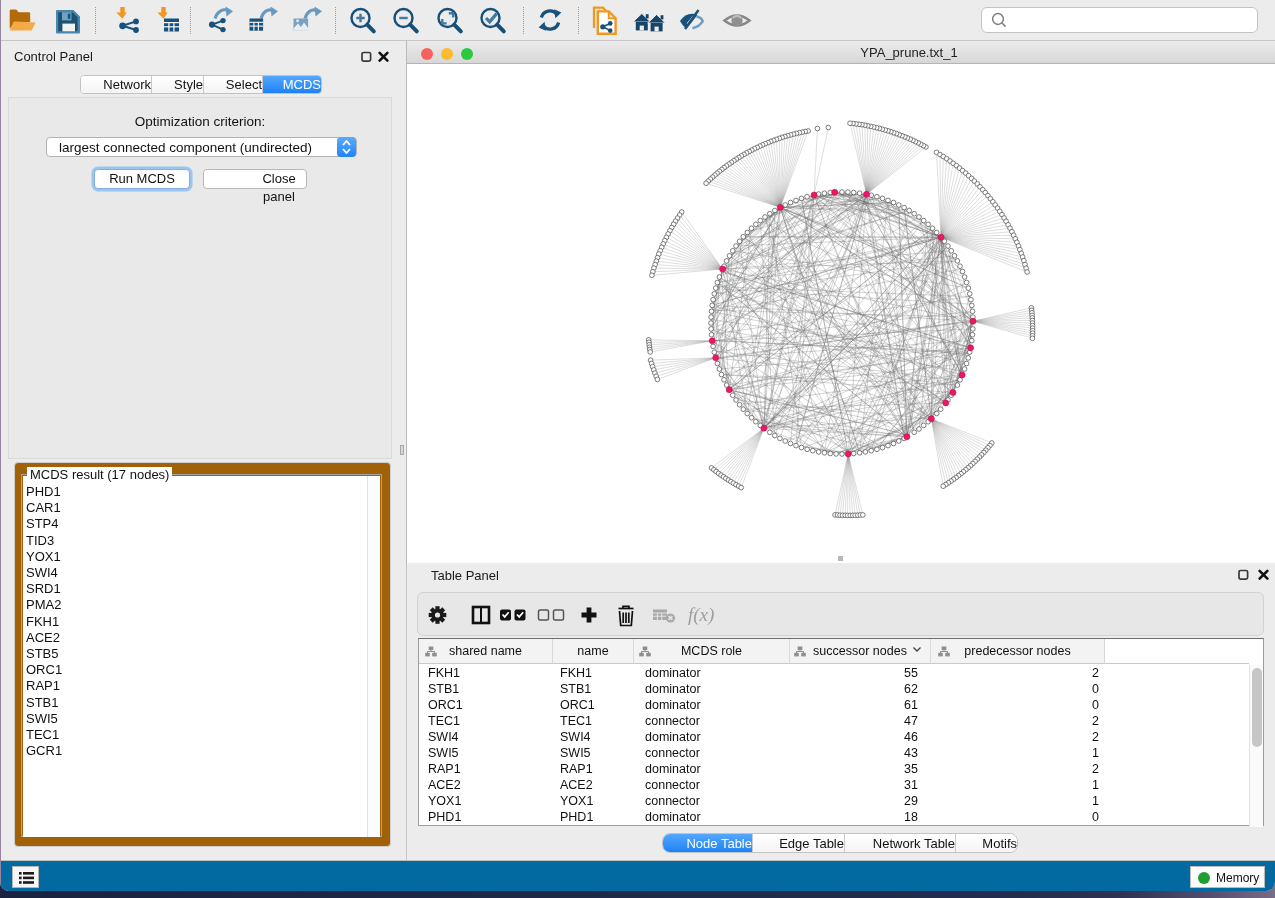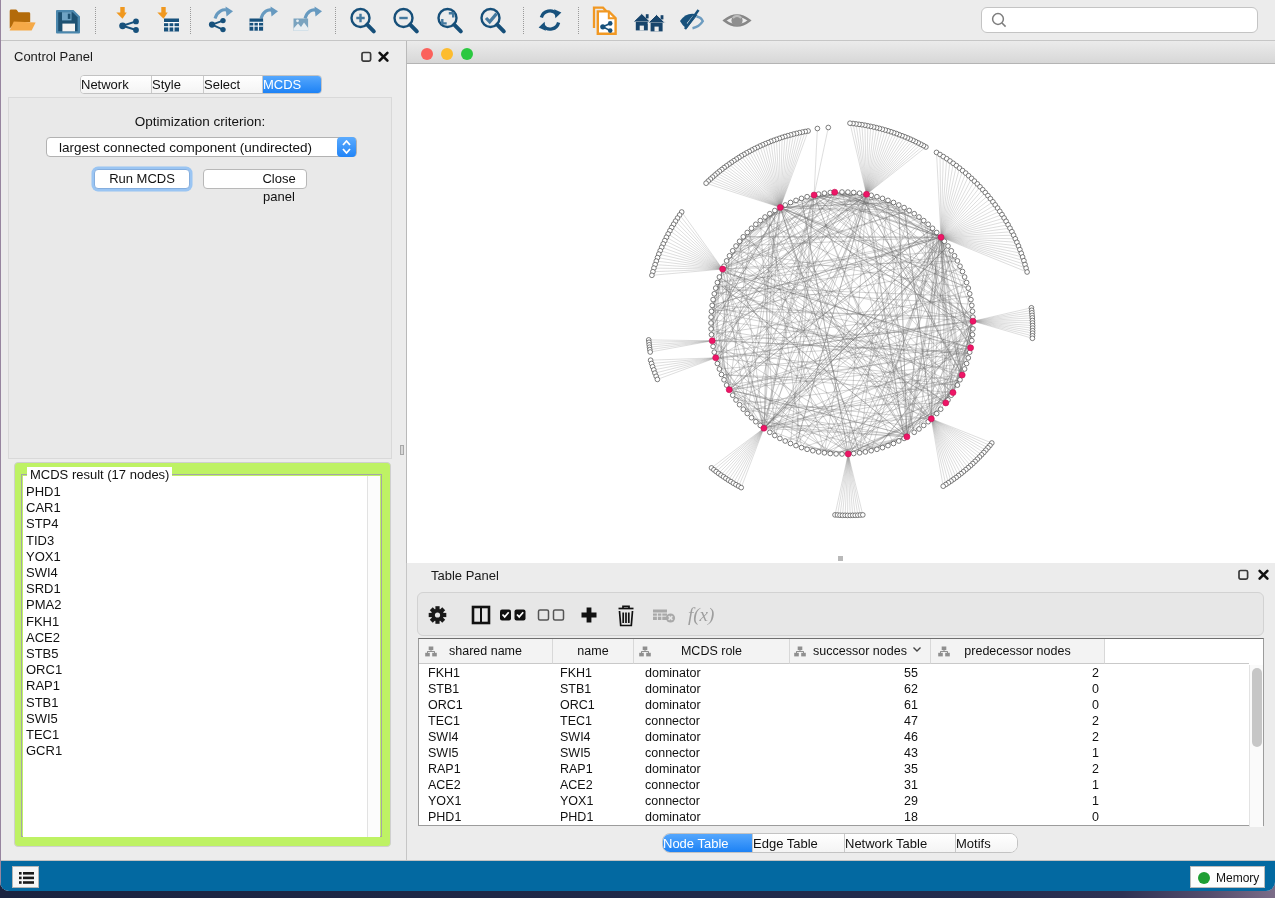--- a/index.html
+++ b/index.html
@@ -15,40 +15,40 @@
   background:#ececec; border-bottom:1px solid #c6c6c6; }
 .tsep { position:absolute; top:7px; height:27px; width:0;
   border-left:1px dotted #9a9a9a; }
 #searchbox { position:absolute; left:981px; top:7px; width:277px; height:26px;
   background:#fff; border:1px solid #c4c4c4; border-radius:6px; }
 
 #cp { position:absolute; left:0; top:41px; width:400px; height:819px; background:#ececec; }
 #cp-title { position:absolute; left:14px; top:8px; font-size:13px; color:#1a1a1a; }
 #cp-tabs { position:absolute; left:80px; top:34px; height:19px; display:flex;
   border:1px solid #c3c3c3; border-radius:4px; overflow:hidden; background:#fff; }
-.tab { font-size:13px; color:#111; line-height:18px; height:100%; text-align:left;
+.tab { font-size:13px; color:#111; line-height:18px; height:100%; text-align:right;
   border-right:1px solid #c9c9c9; background:linear-gradient(#fff,#f4f4f4); }
 .tab:last-child { border-right:none; }
 .tab.sel { background:linear-gradient(#55a7fd,#1d82f5); color:#fff; }
 #mcds-panel { position:absolute; left:8px; top:56px; width:384px; height:362px;
   background:#e9e9e9; border:1px solid #d9d9d9; }
 #opt-label { position:absolute; left:0; top:72.5px; width:400px; text-align:center;
   font-size:13.5px; color:#111; }
 #dropdown { position:absolute; left:46px; top:96px; width:311px; height:20px;
   background:#fff; border:1px solid #b2b2b2; border-radius:4px; }
 #dropdown .txt { position:absolute; left:12px; top:1px; font-size:13.5px; line-height:17.5px; color:#111; }
 #dropdown .step { position:absolute; right:0px; top:-1px; width:19px; height:20px;
   background:linear-gradient(#5babfe,#2184f7); border-radius:4px; }
 .btn { position:absolute; height:20px; background:#fff; border:1px solid #b8b8b8;
   border-radius:4px; font-size:13px; color:#111; text-align:center; line-height:18px; }
 #btn-run { left:94px; top:128px; width:96px;
   box-shadow:0 0 0 2.5px rgba(127,184,245,.75); border-color:#85aede; }
 #btn-close { left:203px; top:128px; width:104px;padding-left:48px; }
 #result-wrap { position:absolute; left:14px; top:421px; width:377px; height:385px;
-  background:#bef264; border:1px solid #cfcfcf; border-radius:4px; }
+  background:#a16207; border:1px solid #cfcfcf; border-radius:4px; }
 #result-box { position:absolute; left:6px; top:11px; width:361px; height:363px;
   border:1px solid #a5a5a5; }
 #result-label { position:absolute; left:5px; top:-8px; background:#fff;
   padding:0 3px; font-size:13px; color:#111; z-index:3; }
 #result-list { position:absolute; left:1px; top:1px; width:345px; height:361px;
   background:#fff; font-size:13px; color:#111; line-height:16.2px; padding:8px 0 0 3px; }
 #result-scroll { position:absolute; right:1px; top:1px; width:13px; height:361px;
   background:#fcfcfc; border-left:1px solid #e2e2e2; }
 
 #net-title { position:absolute; left:406px; top:41px; width:869px; height:23px;
@@ -305,20 +305,21 @@
       </div>
     </div>
   </div>
   <div id="lsplit">
       <div class="grip" style="position:absolute;left:0px;top:0;width:4px;height:10px;border:1px solid #a8a8a8;background:#d8d8d8;"></div>
     </div>
   <div id="net-title">
     <div class="light" style="left:14px;background:#fb615c;"></div>
     <div class="light" style="left:34px;background:#fdbc2e;"></div>
     <div class="light" style="left:54px;background:#2bc840;"></div>
+    <div class="t">YPA_prune.txt_1</div>
   </div>
   <div id="canvas">
       <svg style="position:absolute;left:0;top:0" xmlns="http://www.w3.org/2000/svg" width="869" height="499" viewBox="0 0 869 499">
 <g stroke="#6e6e6e" stroke-width="0.6" stroke-opacity="0.5">
 <line x1="373.3" y1="143.4" x2="475.5" y2="134.4"></line>
 <line x1="373.3" y1="143.4" x2="561.3" y2="224.1"></line>
 <line x1="373.3" y1="143.4" x2="304.0" y2="259.0"></line>
 <line x1="373.3" y1="143.4" x2="312.4" y2="213.0"></line>
 <line x1="373.3" y1="143.4" x2="325.7" y2="186.8"></line>
 <line x1="373.3" y1="143.4" x2="435.0" y2="128.0"></line>

